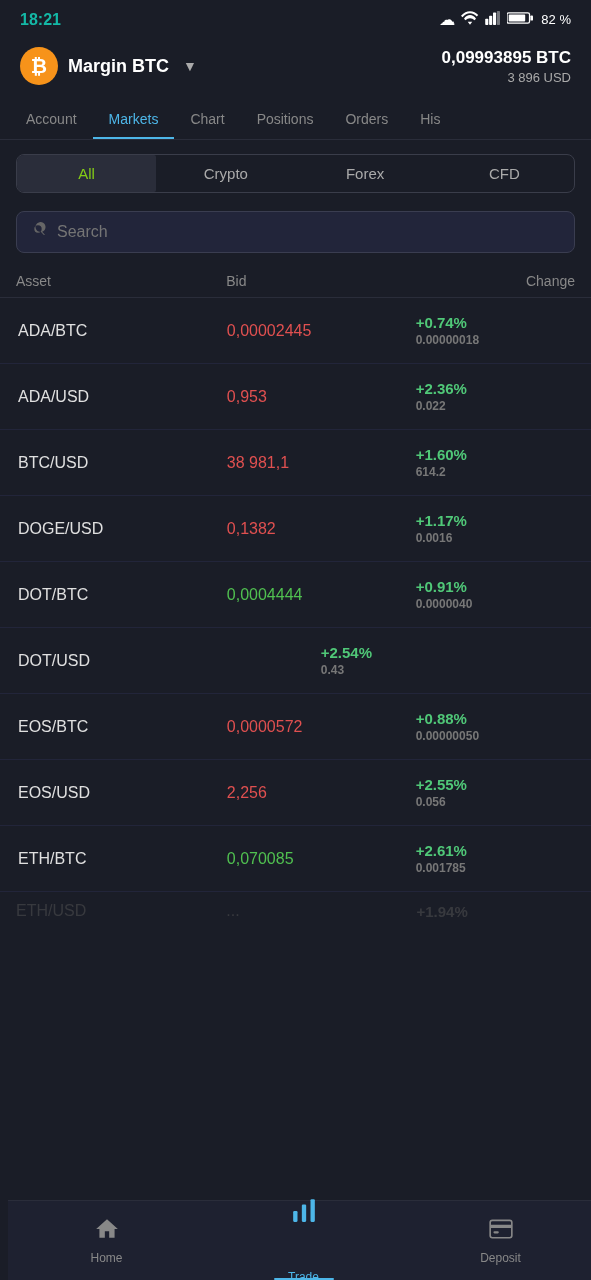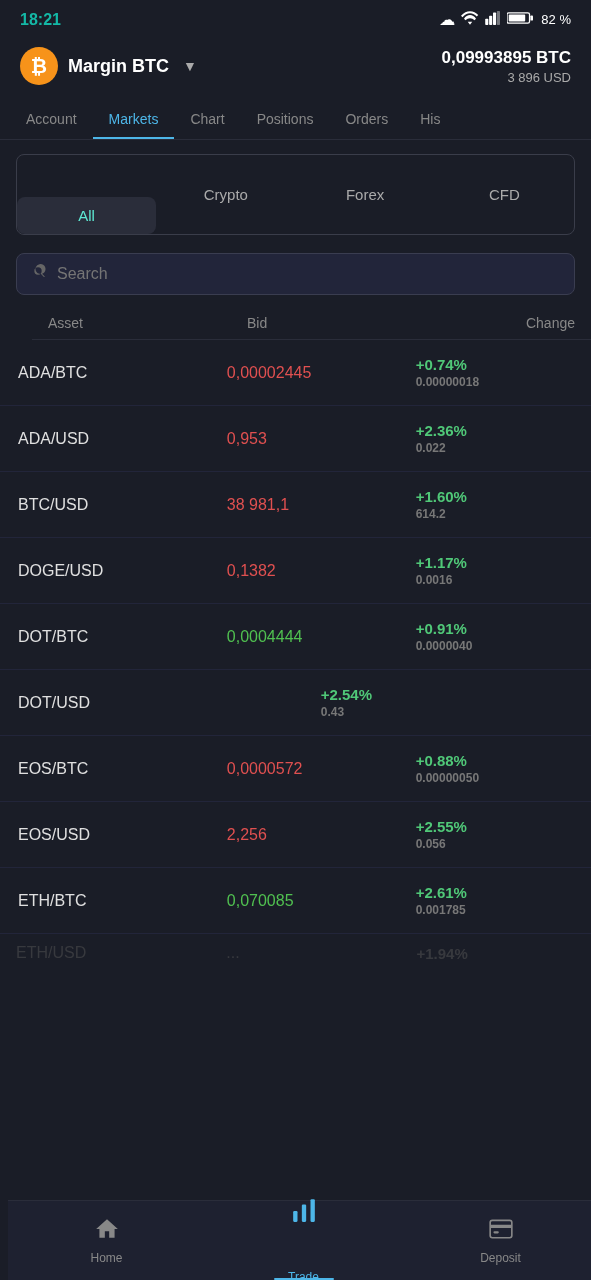--- a/index.html
+++ b/index.html
@@ -130,23 +130,22 @@
       padding: 10px;
       text-align: center;
       font-size: 15px;
       color: #aaa;
       background: transparent;
       border: none;
       cursor: pointer;
     }
     .filter-btn.active {
       background: #2a2d3a;
-      color: #5eead4;
-      border-radius: 8px;
-      margin-top: 42px;
+      color: #84cc16;
+      border-radius: 2px;
     }
 
     
     .search-section {
       padding: 8px 16px 12px;
       background: #1a1d27;
     }
     .search-box {
       display: flex;
       align-items: center;
@@ -167,21 +166,20 @@
       color: #aaa;
       font-size: 16px;
       flex: 1;
     }
 
     
     .table-header {
       display: flex;
       padding: 8px 16px 8px;
       border-bottom: 1px solid #2a2d3a;
-      margin-left: 32px;
     }
     .col-asset {
       flex: 1.2;
       font-size: 14px;
       color: #888;
     }
     .col-bid {
       flex: 1.2;
       font-size: 14px;
       color: #888;

